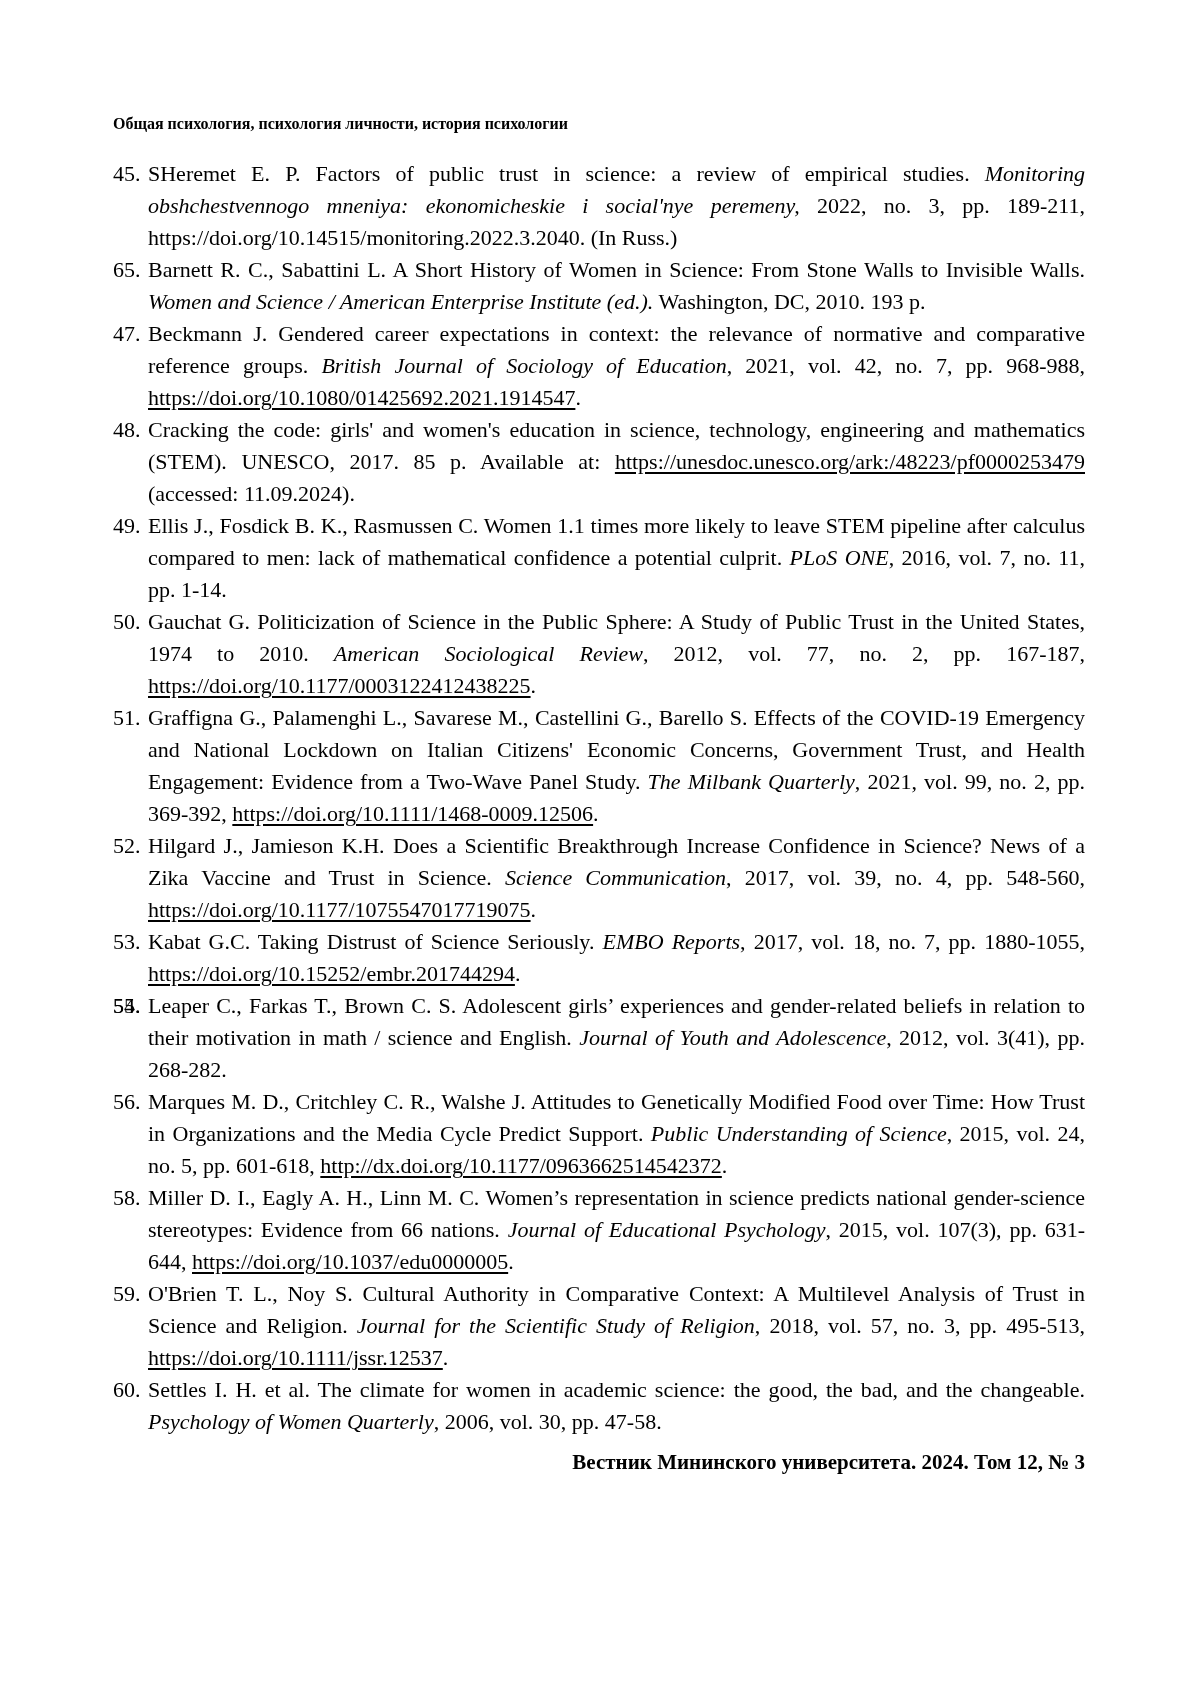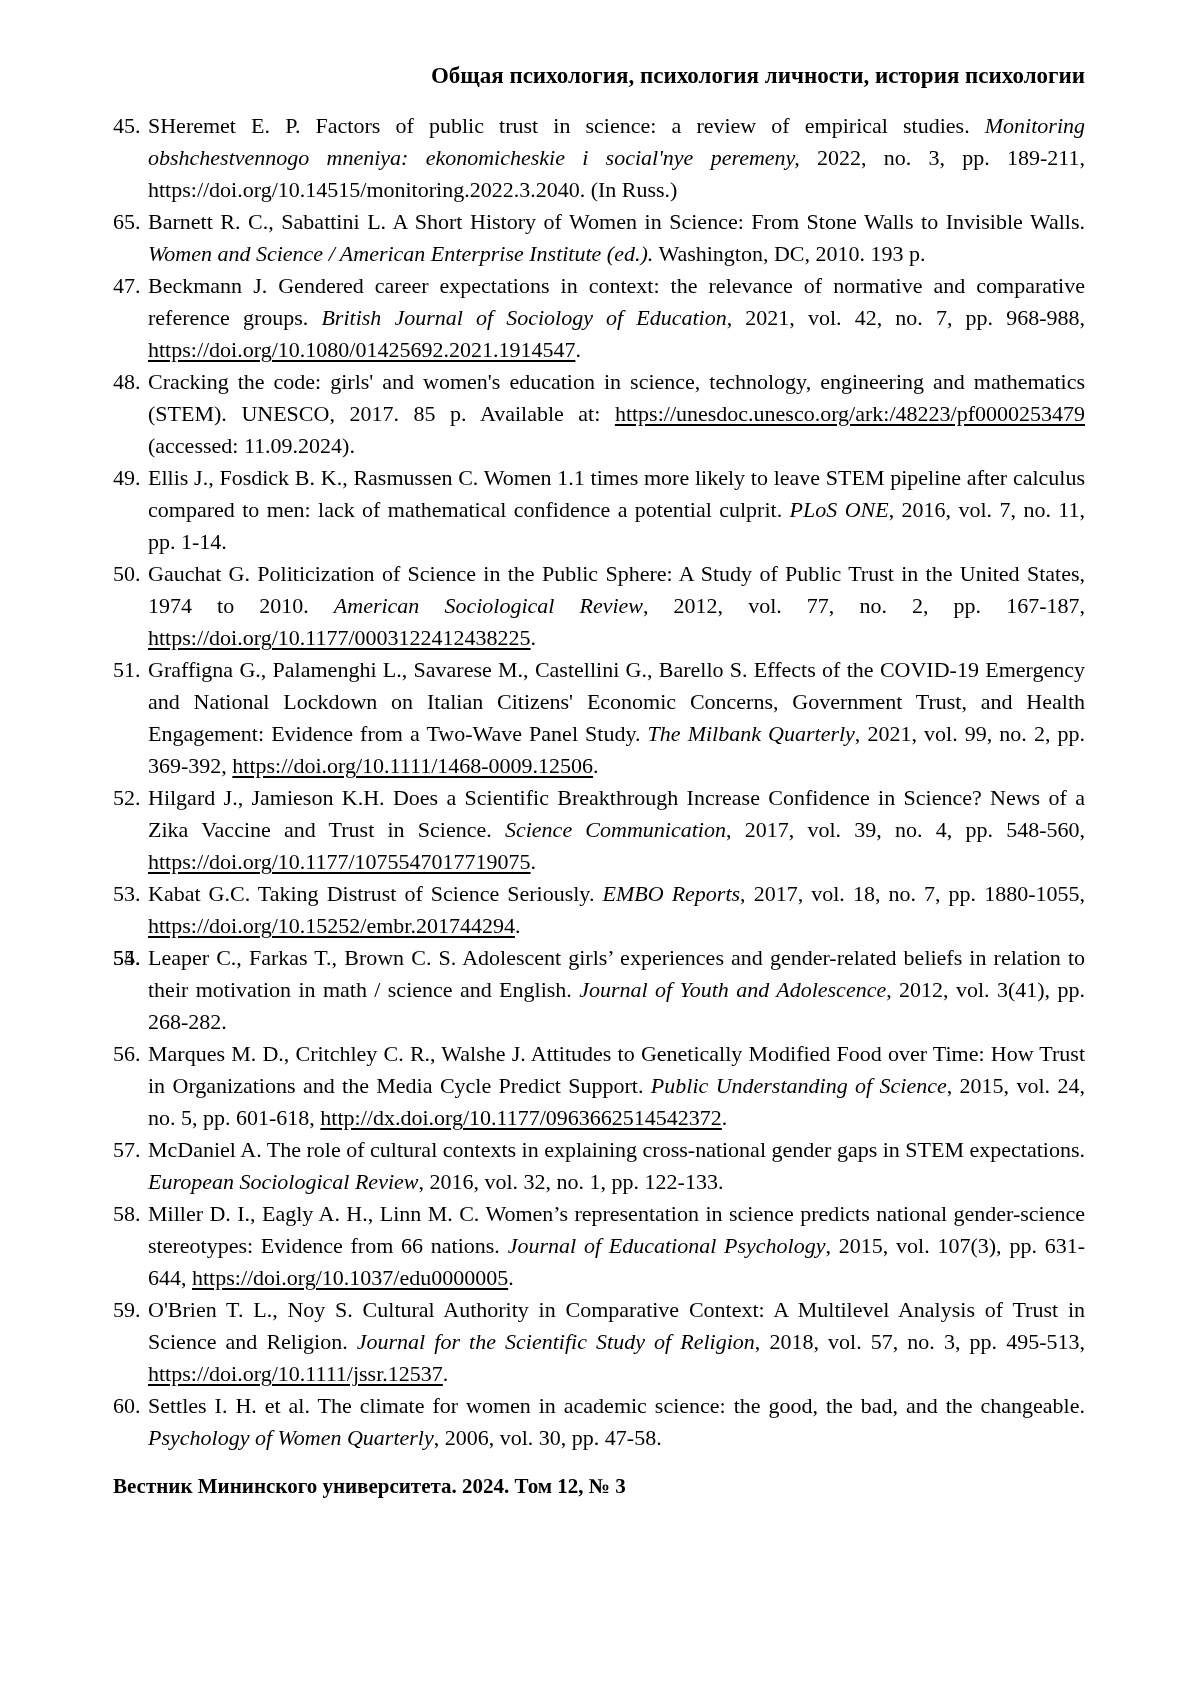--- a/index.html
+++ b/index.html
@@ -15,24 +15,24 @@
     font-family: "Liberation Serif", "DejaVu Serif", serif;
   }
   .page {
     box-sizing: border-box;
     width: 1200px;
     height: 1697px;
     padding: 64px 115px 0 113px;
     background: #ffffff;
   }
   .running-header {
-    font-size: 23px;
+    font-size: 16px;
     line-height: 24px;
     font-weight: bold;
-    text-align: right;
+    margin-top: 48px;
   }
   .ref-list {
     list-style: none;
     margin: 22px 0 0 0;
     padding: 0;
     font-size: 22px;
     line-height: 32px;
     text-align: justify;
   }
   .ref-item {
@@ -52,22 +52,22 @@
     color: inherit;
     text-decoration: underline;
     text-decoration-thickness: 1.5px;
     text-underline-offset: 3px;
     cursor: pointer;
   }
   .running-footer {
     font-size: 21px;
     line-height: 24px;
     font-weight: bold;
-    text-align: left;
-    margin-top: 20px;
+    text-align: right;
+    margin-top: 12px;
   }
 </style>
 </head>
 <body>
 
 <div class="page">
   <div class="running-header">Общая психология, психология личности, история психологии</div>
 
   <ol class="ref-list">
       <li class="ref-item"><span class="ref-num">45.</span><span class="ref-body"><span class="rm">SHeremet E. P. Factors of public trust in science: a review of empirical studies. </span><span class="it">Monitoring obshchestvennogo mneniya: ekonomicheskie i social'nye peremeny,</span><span class="rm"> 2022, no. 3, pp. 189-211, https://doi.org/10.14515/monitoring.2022.3.2040. (In Russ.)</span></span></li>
@@ -75,20 +75,19 @@
       <li class="ref-item"><span class="ref-num">47.</span><span class="ref-body"><span class="rm">Beckmann J. Gendered career expectations in context: the relevance of normative and comparative reference groups. </span><span class="it">British Journal of Sociology of Education</span><span class="rm">, 2021, vol. 42, no. 7, pp. 968-988, </span><a class="ref-link">https://doi.org/10.1080/01425692.2021.1914547</a><span class="rm">.</span></span></li>
       <li class="ref-item"><span class="ref-num">48.</span><span class="ref-body"><span class="rm">Cracking the code: girls' and women's education in science, technology, engineering and mathematics (STEM). UNESCO, 2017. 85 p. Available at: </span><a class="ref-link">https://unesdoc.unesco.org/ark:/48223/pf0000253479</a><span class="rm"> (accessed: 11.09.2024).</span></span></li>
       <li class="ref-item"><span class="ref-num">49.</span><span class="ref-body"><span class="rm">Ellis J., Fosdick B. K., Rasmussen C. Women 1.1 times more likely to leave STEM pipeline after calculus compared to men: lack of mathematical confidence a potential culprit. </span><span class="it">PLoS ONE</span><span class="rm">, 2016, vol. 7, no. 11, pp. 1-14.</span></span></li>
       <li class="ref-item"><span class="ref-num">50.</span><span class="ref-body"><span class="rm">Gauchat G. Politicization of Science in the Public Sphere: A Study of Public Trust in the United States, 1974 to 2010. </span><span class="it">American Sociological Review</span><span class="rm">, 2012, vol. 77, no. 2, pp. 167-187, </span><a class="ref-link">https://doi.org/10.1177/0003122412438225</a><span class="rm">.</span></span></li>
       <li class="ref-item"><span class="ref-num">51.</span><span class="ref-body"><span class="rm">Graffigna G., Palamenghi L., Savarese M., Castellini G., Barello S. Effects of the COVID-19 Emergency and National Lockdown on Italian Citizens' Economic Concerns, Government Trust, and Health Engagement: Evidence from a Two-Wave Panel Study. </span><span class="it">The Milbank Quarterly</span><span class="rm">, 2021, vol. 99, no. 2, pp. 369-392, </span><a class="ref-link">https://doi.org/10.1111/1468-0009.12506</a><span class="rm">.</span></span></li>
       <li class="ref-item"><span class="ref-num">52.</span><span class="ref-body"><span class="rm">Hilgard J., Jamieson K.H. Does a Scientific Breakthrough Increase Confidence in Science? News of a Zika Vaccine and Trust in Science. </span><span class="it">Science Communication</span><span class="rm">, 2017, vol. 39, no. 4, pp. 548-560, </span><a class="ref-link">https://doi.org/10.1177/1075547017719075</a><span class="rm">.</span></span></li>
       <li class="ref-item"><span class="ref-num">53.</span><span class="ref-body"><span class="rm">Kabat G.C. Taking Distrust of Science Seriously. </span><span class="it">EMBO Reports</span><span class="rm">, 2017, vol. 18, no. 7, pp. 1880-1055, </span><a class="ref-link">https://doi.org/10.15252/embr.201744294</a><span class="rm">.</span></span></li>
       <li class="ref-item"><span class="ref-num">54.</span></li>
       <li class="ref-item"><span class="ref-num">55.</span><span class="ref-body"><span class="rm">Leaper C., Farkas T., Brown C. S. Adolescent girls’ experiences and gender-related beliefs in relation to their motivation in math / science and English. </span><span class="it">Journal of Youth and Adolescence</span><span class="rm">, 2012, vol. 3(41), pp. 268-282.</span></span></li>
       <li class="ref-item"><span class="ref-num">56.</span><span class="ref-body"><span class="rm">Marques M. D., Critchley C. R., Walshe J. Attitudes to Genetically Modified Food over Time: How Trust in Organizations and the Media Cycle Predict Support. </span><span class="it">Public Understanding of Science</span><span class="rm">, 2015, vol. 24, no. 5, pp. 601-618, </span><a class="ref-link">http://dx.doi.org/10.1177/0963662514542372</a><span class="rm">.</span></span></li>
-      <li class="ref-item"><span class="ref-num">57.</span><span class="ref-body"><span class="rm">McDaniel A. The role of cultural contexts in explaining cross-national gender gaps in STEM expectations. </span><span class="it">European Sociological Review</span><span class="rm">, 2016, vol. 32, no. 1, pp. 122-133.</span></span></li>
       <li class="ref-item"><span class="ref-num">58.</span><span class="ref-body"><span class="rm">Miller D. I., Eagly A. H., Linn M. C. Women’s representation in science predicts national gender-science stereotypes: Evidence from 66 nations. </span><span class="it">Journal of Educational Psychology</span><span class="rm">, 2015, vol. 107(3), pp. 631-644, </span><a class="ref-link">https://doi.org/10.1037/edu0000005</a><span class="rm">.</span></span></li>
       <li class="ref-item"><span class="ref-num">59.</span><span class="ref-body"><span class="rm">O'Brien T. L., Noy S. Cultural Authority in Comparative Context: A Multilevel Analysis of Trust in Science and Religion. </span><span class="it">Journal for the Scientific Study of Religion</span><span class="rm">, 2018, vol. 57, no. 3, pp. 495-513, </span><a class="ref-link">https://doi.org/10.1111/jssr.12537</a><span class="rm">.</span></span></li>
       <li class="ref-item"><span class="ref-num">60.</span><span class="ref-body"><span class="rm">Settles I. H. et al. The climate for women in academic science: the good, the bad, and the changeable. </span><span class="it">Psychology of Women Quarterly</span><span class="rm">, 2006, vol. 30, pp. 47-58.</span></span></li>
     </ol>
 
   <div class="running-footer">Вестник Мининского университета. 2024. Том 12, № 3</div>
 </div>
 
 </body></html>

